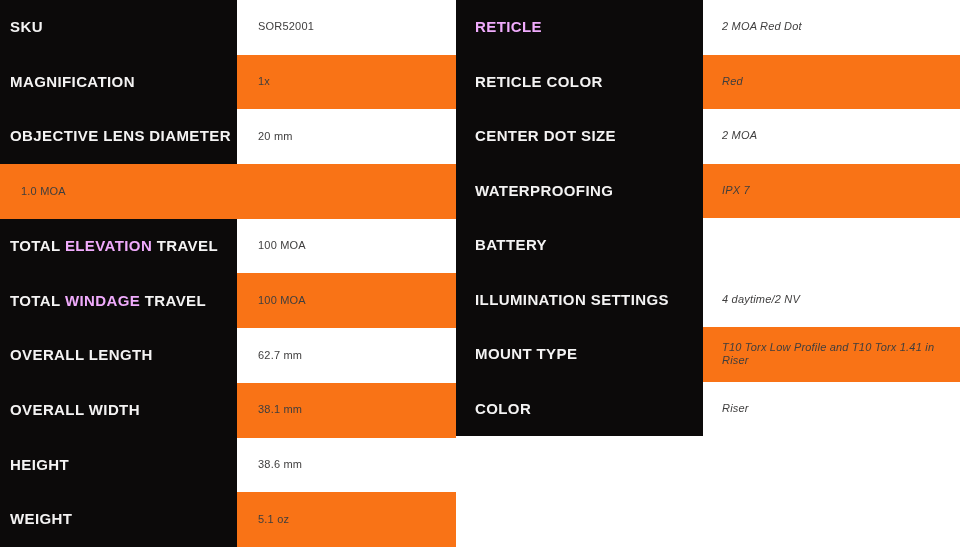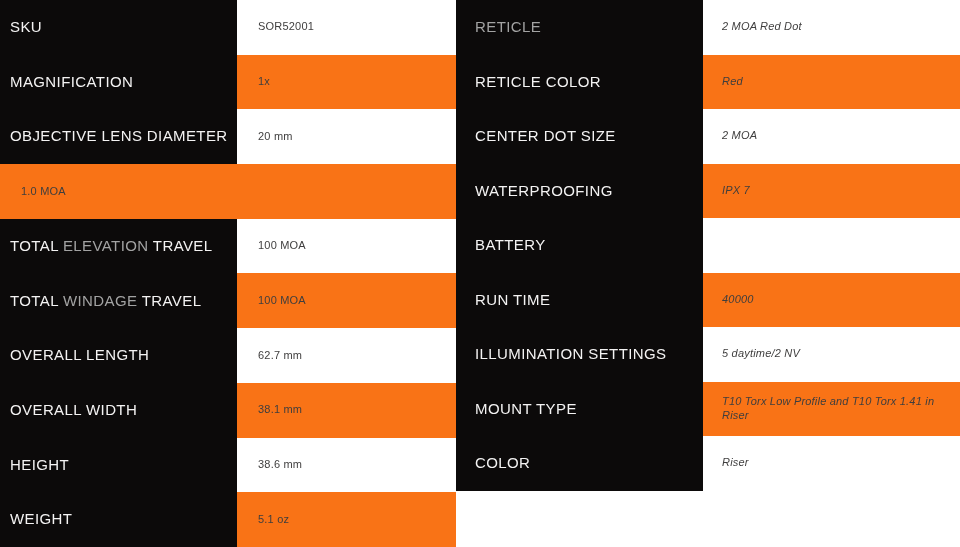--- a/index.html
+++ b/index.html
@@ -29,21 +29,21 @@
   .t-right .row { height: 54.5px; }
 
   .cell {
     display: flex;
     align-items: center;
     box-sizing: border-box;
   }
   .label-cell {
     background: #0c0a0a;
     color: #f4f3f3;
-    font-weight: 400;
+    font-weight: 700;
     font-size: 15px;
     letter-spacing: 0.4px;
     text-transform: uppercase;
     flex: 0 0 auto;
     line-height: 1.1;
   }
   .t-left  .label-cell { width: 237px; padding-left: 10px; padding-right: 6px; }
   .t-right .label-cell { width: 247px; padding-left: 19px; padding-right: 6px; }
 
   .value-cell {
@@ -53,21 +53,21 @@
     font-weight: 400;
     letter-spacing: 0.2px;
     line-height: 1.25;
   }
   .t-left  .value-cell { padding-left: 21px; padding-right: 12px; }
   .t-right .value-cell { padding-left: 19px; padding-right: 14px; font-style: italic; }
 
   .stripe-white { background: #ffffff; }
   .stripe-gray  { background: #f97316; }
 
-  .muted { color: #a3a3a3; }
+  .muted { color: #f0abfc; }
 </style>
 </head>
 <body>
 
 <div class="page">
 
   <div class="spec-table t-left">
 
     <div class="row">
       <div class="cell label-cell">
@@ -195,35 +195,27 @@
           <span>IPX 7</span>
         </div>
     </div>
 
     <div class="row">
       <div class="cell label-cell">
           <span>BATTERY</span>
         </div>
     </div>
 
-    <div class="row">
-      <div class="cell label-cell">
-          <span>RUN TIME</span>
-        </div>
-      <div class="cell value-cell stripe-gray">
-          <span>40000</span>
-        </div>
-    </div>
 
     <div class="row">
       <div class="cell label-cell">
           <span>ILLUMINATION SETTINGS</span>
         </div>
       <div class="cell value-cell stripe-white">
-          <span>5 daytime/2 NV</span>
+          <span>4 daytime/2 NV</span>
         </div>
     </div>
 
     <div class="row">
       <div class="cell label-cell">
           <span>MOUNT TYPE</span>
         </div>
       <div class="cell value-cell stripe-gray">
           <span>T10 Torx Low Profile and T10 Torx 1.41 in Riser</span>
         </div>

